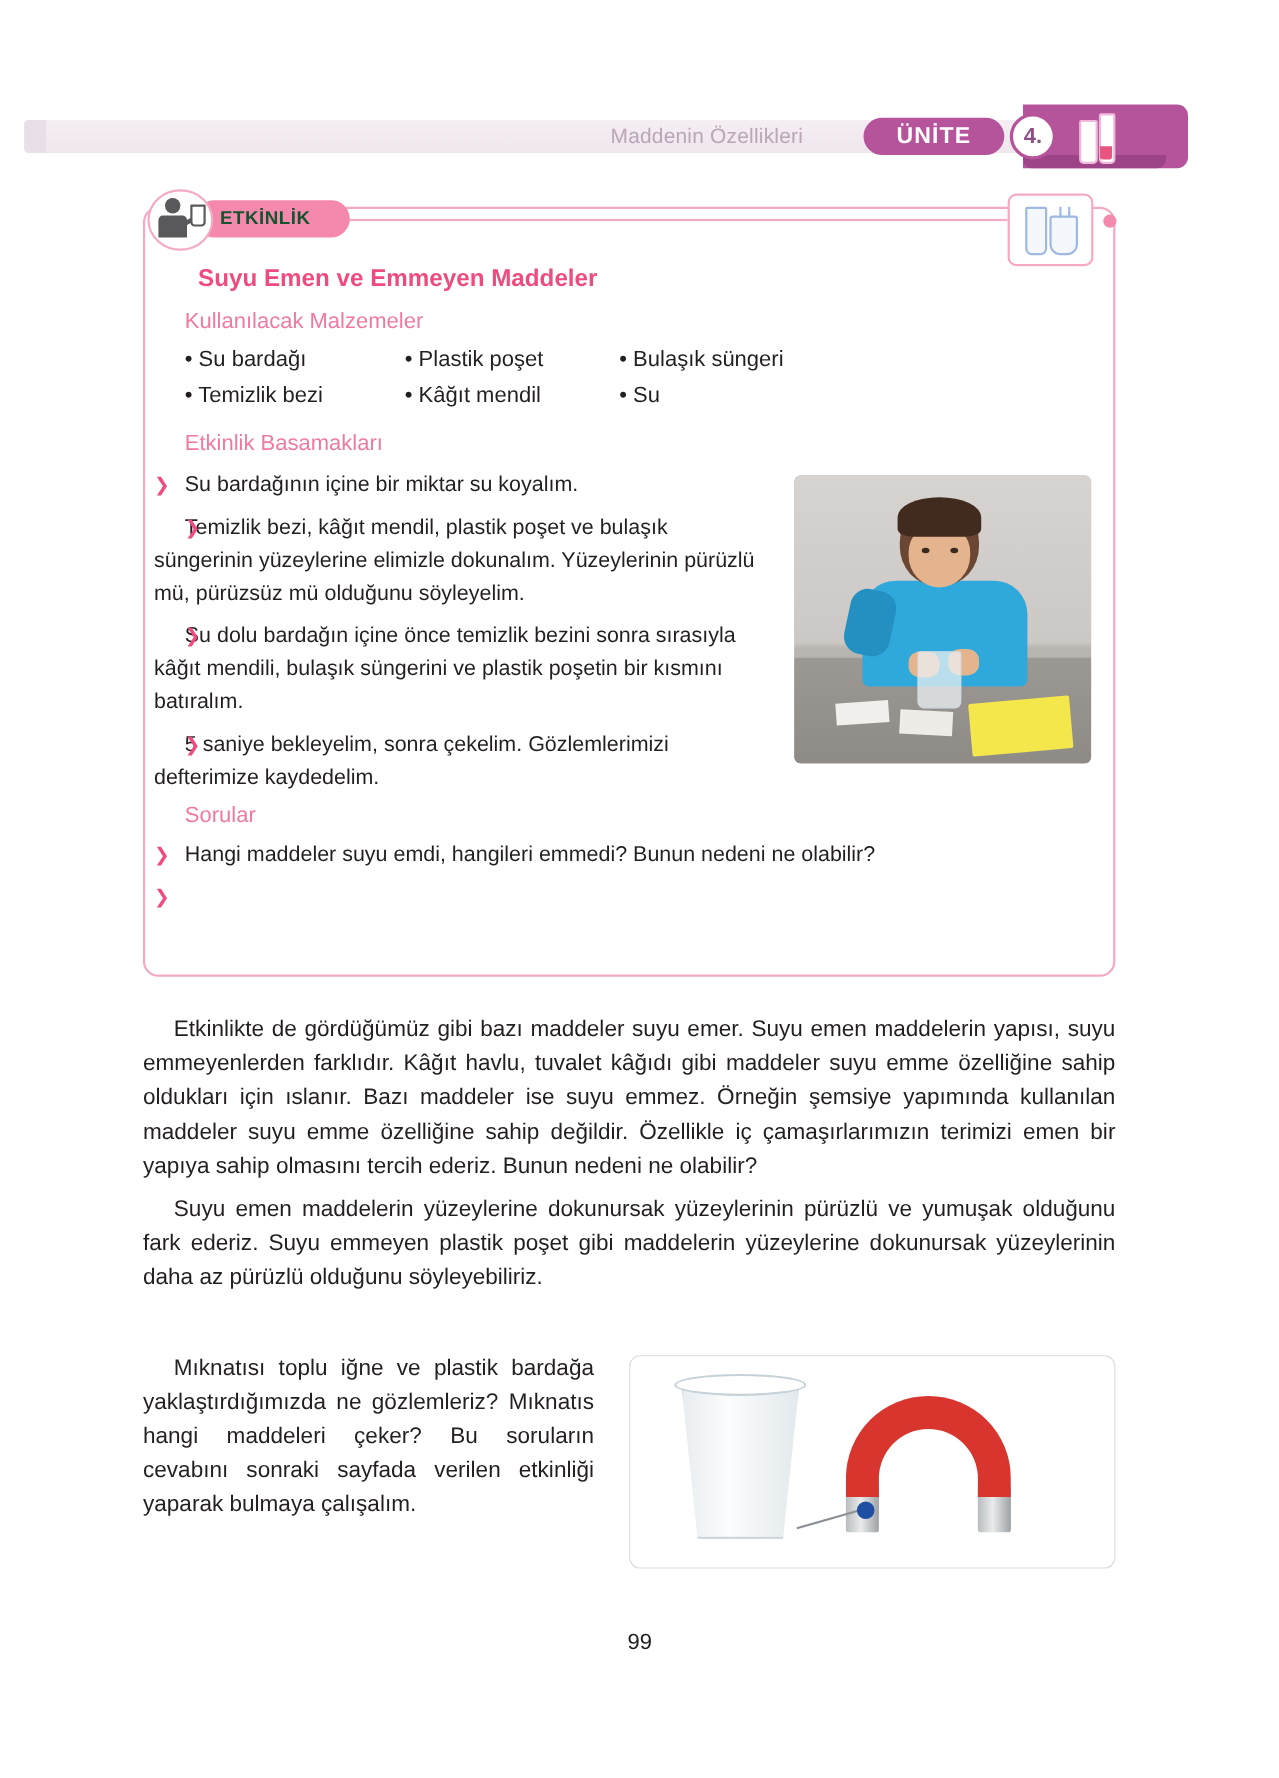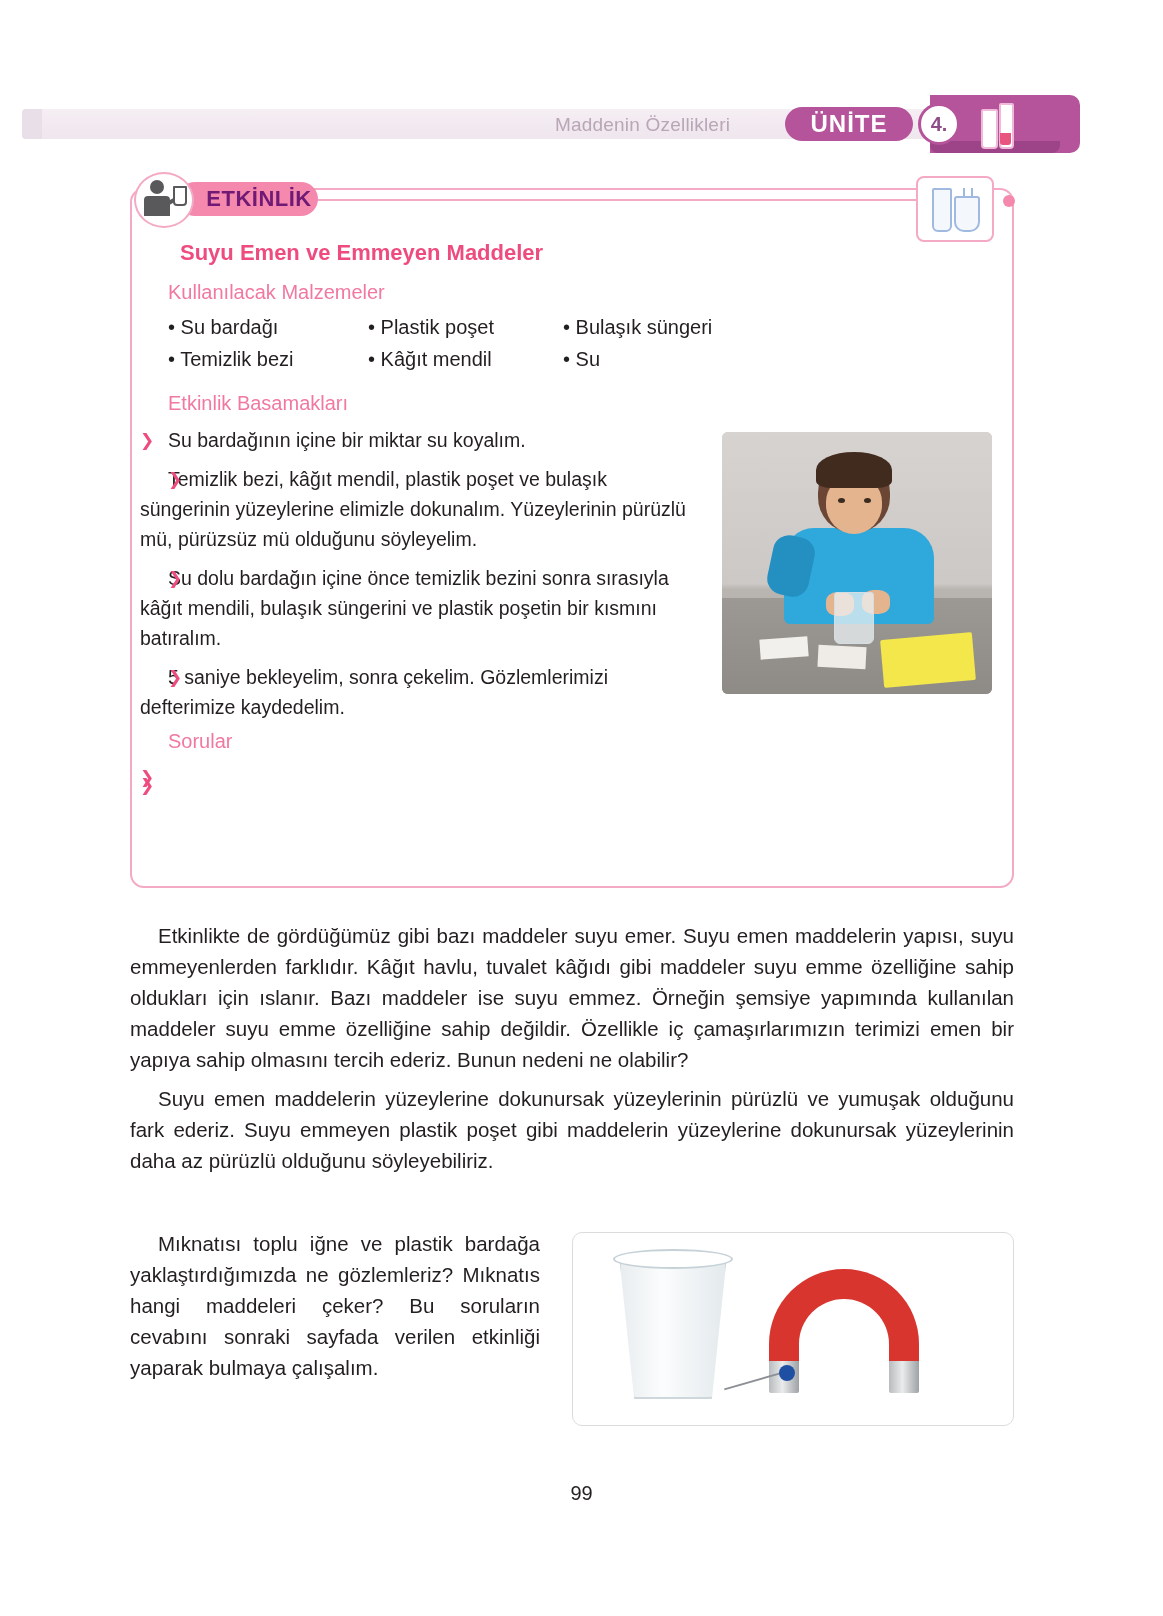--- a/index.html
+++ b/index.html
@@ -57,21 +57,21 @@
     width: 128px;
     height: 34px;
     background: #b5549b;
     border-radius: 17px;
   }
   .unite-pill span {
     display: block;
     text-align: center;
     line-height: 34px;
     color: #fff;
-    font-size: 24px;
+    font-size: 21px;
     font-weight: bold;
     letter-spacing: 1px;
   }
   .unite-num-circle {
     position: absolute;
     top: 8px;
     left: 918px;
     width: 42px;
     height: 42px;
     border-radius: 50%;
@@ -156,25 +156,24 @@
     left: 178px;
     width: 140px;
     height: 34px;
     background: #f489ad;
     border-radius: 17px;
   }
   .activity-tab span {
     display: block;
     line-height: 34px;
     padding-left: 22px;
-    color: #701a75;
-    font-size: 22px;
+    color: #14532d;
+    font-size: 17px;
     font-weight: bold;
     letter-spacing: .5px;
-    text-align: center;
   }
   .activity-tab-line {
     position: absolute;
     top: 199px;
     left: 316px;
     width: 600px;
     height: 2px;
     background: #f4a9c4;
   }
   .activity-tab-dot {
@@ -625,20 +624,21 @@
   <div class="pb-glass"></div>
   <div class="pb-paper1"></div>
   <div class="pb-paper2"></div>
   <div class="pb-yellow"></div>
 </div>
 
 <div class="act-sub-questions">Sorular</div>
 <div class="questions">
   <div class="q">
     <span class="arrow" style="left:0">❯</span>
+    <span>Hangi maddeler suyu emdi, hangileri emmedi? Bunun nedeni ne olabilir?</span>
   </div>
   <div class="q">
     <span class="arrow" style="left:0">❯</span>
   </div>
 </div>
 
 <div class="body-text">
   <p>Etkinlikte de gördüğümüz gibi bazı maddeler suyu emer. Suyu emen maddelerin yapısı, suyu emmeyenlerden farklıdır. Kâğıt havlu, tuvalet kâğıdı gibi maddeler suyu emme özelliğine sahip oldukları için ıslanır. Bazı maddeler ise suyu emmez. Örneğin şemsiye yapımında kullanılan maddeler suyu emme özelliğine sahip değildir. Özellikle iç çamaşırlarımızın terimizi emen bir yapıya sahip olmasını tercih ederiz. Bunun nedeni ne olabilir?</p>
   <p>Suyu emen maddelerin yüzeylerine dokunursak yüzeylerinin pürüzlü ve yumuşak olduğunu fark ederiz. Suyu emmeyen plastik poşet gibi maddelerin yüzeylerine dokunursak yüzeylerinin daha az pürüzlü olduğunu söyleyebiliriz.</p>
 </div>

